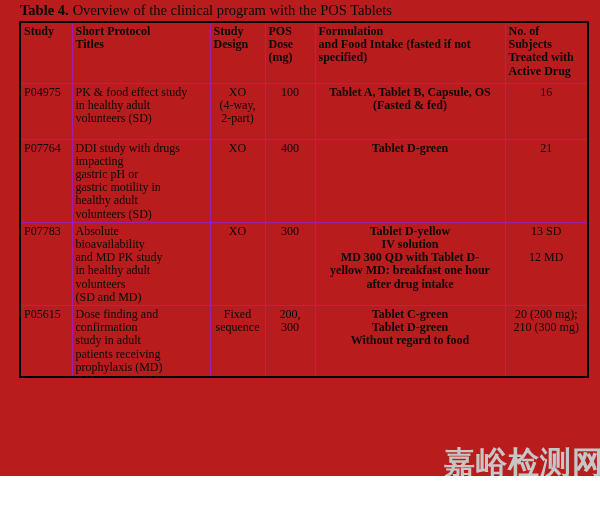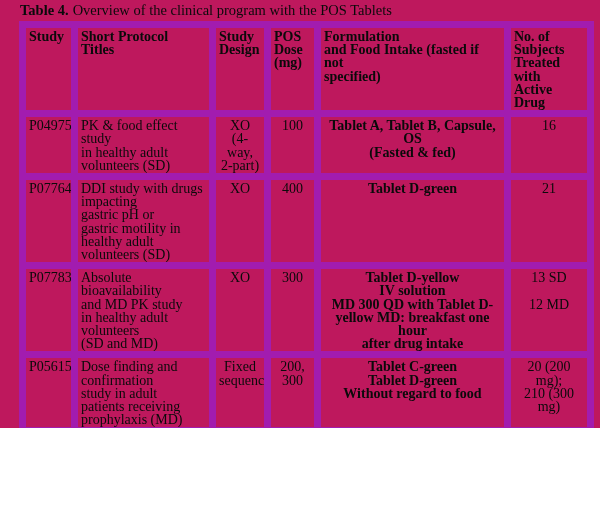--- a/index.html
+++ b/index.html
@@ -1,20 +1,20 @@
 <!DOCTYPE html>
 <html><head>
 <meta charset="utf-8">
 <style>
   html, body { margin: 0; padding: 0; background: #ffffff; }
   .page {
     position: relative;
     width: 600px;
-    height: 428px;
-    background: #be185d;
+    height: 476px;
+    background: #b91c1c;
     overflow: hidden;
     font-family: "Liberation Serif", serif;
     color: #0a0a0a;
   }
   .caption {
     position: absolute;
     left: 20px;
     top: 2px;
     font-size: 14.5px;
     line-height: 17px;
@@ -26,24 +26,24 @@
   table.clinical {
     position: absolute;
     left: 19px;
     top: 21px;
     width: 568px;
     border-collapse: collapse;
     table-layout: fixed;
     border: 2px solid #000;
   }
   table.clinical td {
-    border: 7px solid #a21caf;
+    border: 1px solid #a21caf;
     vertical-align: top;
     padding: 2px 3px 1px 3px;
-    font-size: 14px;
+    font-size: 12px;
     line-height: 13.2px;
     white-space: pre-line;
     overflow: hidden;
   }
   tr.hdr td { font-weight: bold; text-align: left; }
   td.c-study   { text-align: left; }
   td.c-proto   { text-align: left; }
   td.c-design  { text-align: center; }
   td.c-dose    { text-align: center; }
   td.c-form    { text-align: center; font-weight: bold; }

